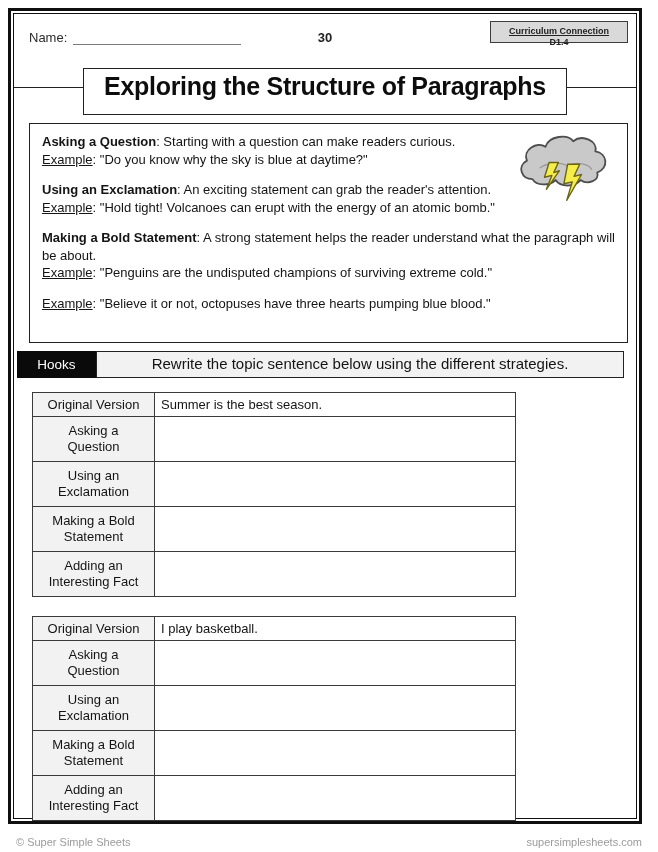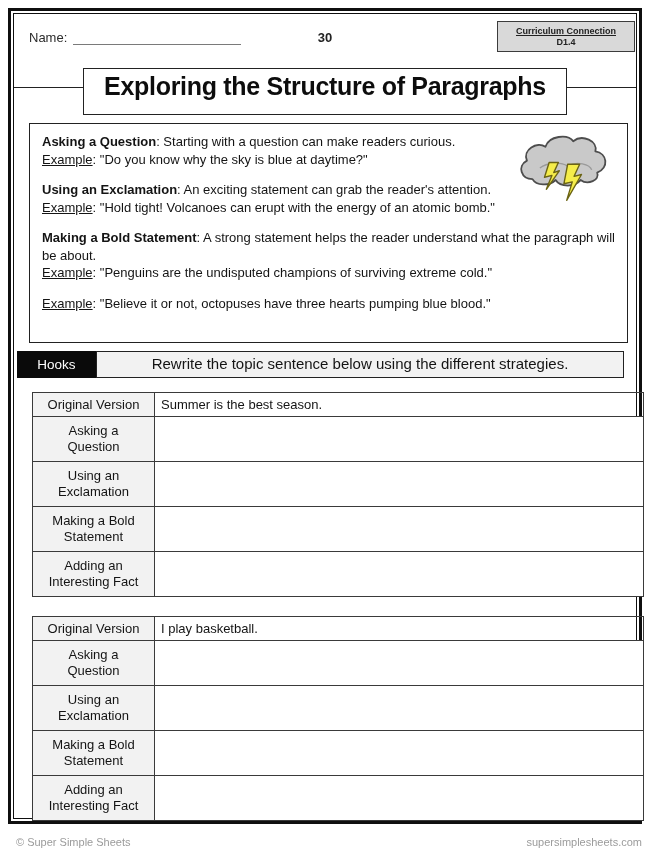--- a/index.html
+++ b/index.html
@@ -26,21 +26,21 @@
   .name-block { position:absolute; left:15px; top:12px; font-size:13px; color:#2b2b2b; }
   .name-underline {
     display:inline-block; width:168px; height:12px;
     border-bottom:1.5px solid #7a7a7a; margin-left:6px; vertical-align:bottom;
   }
   .page-number {
     position:absolute; left:0; right:0; top:12px;
     text-align:center; font-size:13px; font-weight:600; color:#222;
   }
   .curriculum-badge {
-    position:absolute; right:1px; top:3px; width:138px; height:31px;
+    position:absolute; right:8px; top:3px; width:138px; height:22px;
     background:#d9d9d9; border:1px solid #3c3c3c;
     text-align:center; padding-top:4px;
   }
   .curriculum-badge .cc1 { font-size:9px; font-weight:bold; text-decoration:underline; color:#222; }
   .curriculum-badge .cc2 { font-size:9px; font-weight:bold; color:#222; margin-top:1px; }
   
   .title-wrap { position:relative; height:40px; margin-top:6px; }
   .title-rule { position:absolute; left:0; right:0; top:19px; border-top:1.5px solid #222; }
   .title-box {
     position:relative; margin:8px auto; width:fit-content;
@@ -69,21 +69,21 @@
     font-size:13.5px; text-align:center; line-height:27px;
   }
   .hooks-instruction {
     flex:1; background:#f2f2f2; border:1.5px solid #222;
     font-size:15px; text-align:center; line-height:24px; color:#141414;
   }
   
   .ws-table {
     border-collapse:collapse;
     margin:14px 0 0 18px;
-    width:612px;
+    width:484px;
     table-layout:fixed;
   }
   .ws-table.second { margin-top:19px; }
   .ws-table td { border:1.5px solid #3a3a3a; font-size:13px; }
   .ws-table td.lbl {
     width:122px; background:#f2f2f2; text-align:center;
     padding:2px 10px; line-height:16px; color:#141414;
   }
   .ws-table tr.orig td { height:24px; }
   .ws-table tr.answer td { height:45px; }

